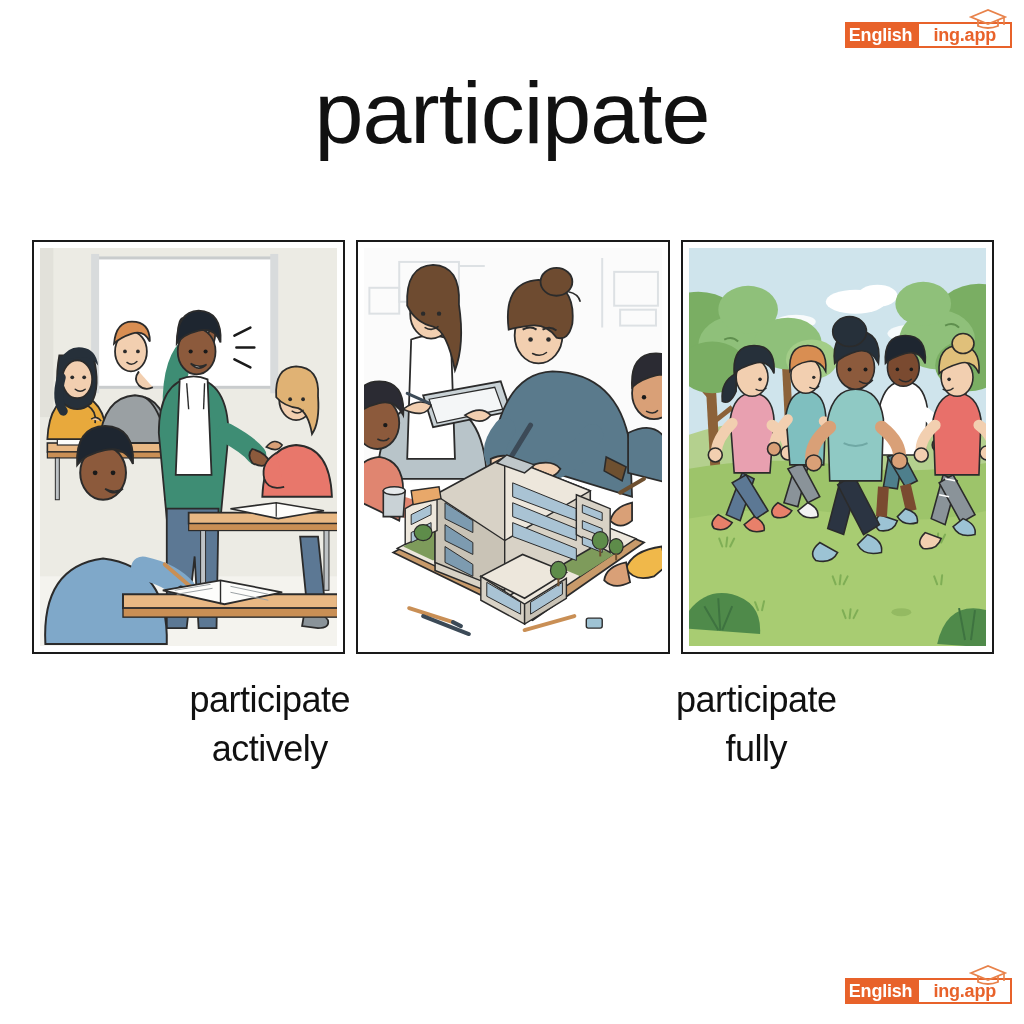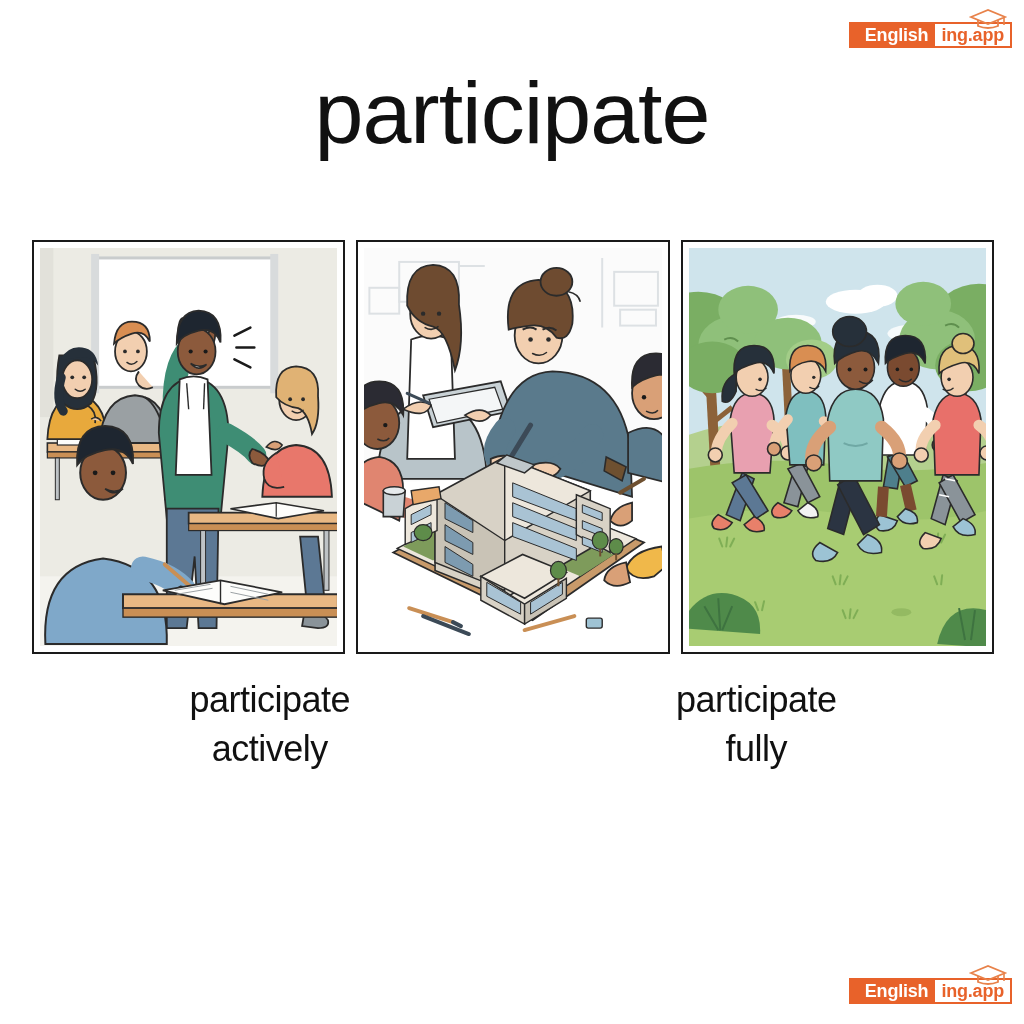--- a/index.html
+++ b/index.html
@@ -9,27 +9,27 @@
   
   .logo {
     position:absolute; display:flex; align-items:stretch;
     height:26px; font-family:"Liberation Sans", sans-serif;
   }
   .logo-top    { top:22px;  right:12px; }
   .logo-bottom { top:978px; right:12px; }
   .logo-left {
     background:#E8622A; color:#ffffff;
     font-size:18px; font-weight:700; line-height:26px;
-    padding:0 7px 0 16px; letter-spacing:-0.2px;
+    padding:0 7px 0 4px; letter-spacing:-0.2px;
   }
   .logo-right {
     background:#ffffff; color:#E8622A;
     border:2px solid #E8622A; border-left:none;
     font-size:18px; font-weight:700; line-height:22px;
-    padding:0 6px; letter-spacing:-0.2px;
+    padding:0 14px; letter-spacing:-0.2px;
   }
   .logo-cap {
     position:absolute; right:4px; top:-14px; width:40px; height:22px;
     pointer-events:none;
   }
 
   
   .title {
     position:absolute; top:62px; left:0; width:1024px;
     text-align:center; font-size:88px; font-weight:400;

